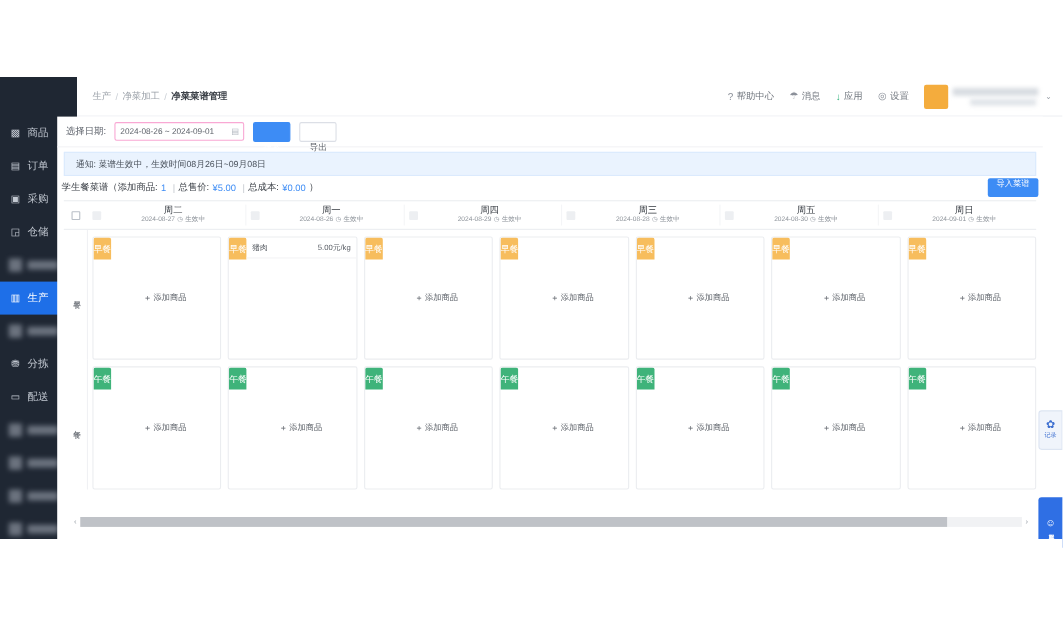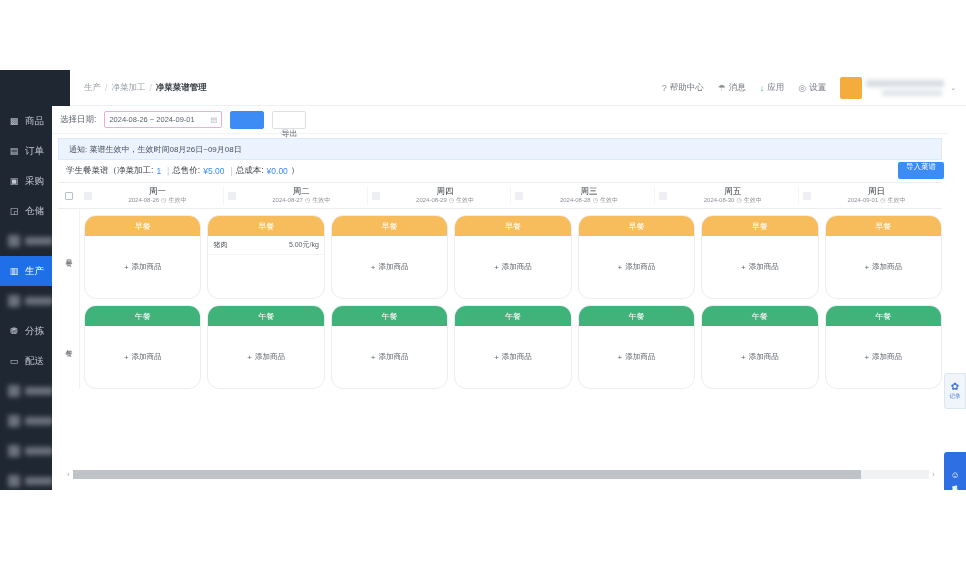--- a/index.html
+++ b/index.html
@@ -153,21 +153,21 @@
     display: flex; align-items: center;
     padding: 0 10px;
     font-size: 8px; color: #4a525c;
     border: 1px solid #dbeafd;
     margin: 4px 6px 0 6px;
   }
   .notice .t { filter: blur(.35px); }
 
   .summary {
     height: 22px; display: flex; align-items: center;
-    padding: 0 14px; font-size: 8.5px; color: #3a3f46;
+    padding: 0 4px; font-size: 8.5px; color: #3a3f46;
     position: relative;
   }
   .summary .t { filter: blur(.3px); }
   .summary .num { color: #3d8cf5; }
   .btn-import {
     position: absolute; right: 4px; top: 2px;
     height: 17px; padding: 0 8px;
     background: #3d8cf5; color: #fff; border-radius: 2px;
     font-size: 7.5px; display: flex; align-items: flex-start;
   }
@@ -218,23 +218,23 @@
     font-size: 7px; color: #6b7077;
     border-right: 1px solid #f0f1f4;
     writing-mode: vertical-rl;
     filter: blur(.4px);
   }
   .cards { display: flex; flex: 1; gap: 6px; padding: 6px 0 0 4px; }
   .card {
     flex: 1;
     background: #ffffff;
     border: 1px solid #ebedf0;
-    border-radius: 12px;
-    display: flex; flex-direction: column;
-    height: 84px;
+    border-radius: 2px;
+    display: flex; 
+    height: 112px;
     overflow: hidden;
   }
   .card-head {
     height: 20px; display: flex; align-items: center; justify-content: center;
     font-size: 8px; color: #ffffff;
     border-radius: 2px 2px 0 0;
   }
   .card-head.breakfast { background: #f7bd5d; }
   .card-head.lunch { background: #3fb37a; }
   .card-head .t { filter: blur(.3px); }
@@ -436,21 +436,21 @@
         </div>
     </div>
 
     <div class="notice">
       <span class="t">通知: 菜谱生效中，生效时间08月26日~09月08日</span>
     </div>
 
     <div class="summary">
       <span class="t">学生餐菜谱</span>
       <span class="t">（</span>
-      <span class="t">净菜加工:</span>
+      <span class="t">添加商品:</span>
       <span class="num" style="margin:0 3px">1</span>
       <span class="t" style="margin:0 3px;color:#c4c8cd">|</span>
       <span class="t">总售价:</span>
       <span class="num" style="margin:0 3px">¥5.00</span>
       <span class="t" style="margin:0 3px;color:#c4c8cd">|</span>
       <span class="t">总成本:</span>
       <span class="num" style="margin:0 3px">¥0.00</span>
       <span class="t">）</span>
       <div class="btn-import">
           <span class="t">导入菜谱</span>
@@ -459,34 +459,34 @@
 
     <div class="grid-wrap">
       <div class="head-row">
         <div class="rowlabel-col">
           <div class="hdr-check"></div>
         </div>
         <div class="day-cols" id="dayheads">
             <div class="day-col">
               <div class="day-chk"></div>
               <div class="day-txt">
-                <div class="day-name">周一</div>
+                <div class="day-name">周二</div>
                 <div class="day-meta">
-                  <span>2024-08-26</span>
+                  <span>2024-08-27</span>
                   <span class="clock">◷</span>
                   <span>生效中</span>
                 </div>
               </div>
             </div>
             <div class="day-col">
               <div class="day-chk"></div>
               <div class="day-txt">
-                <div class="day-name">周二</div>
+                <div class="day-name">周一</div>
                 <div class="day-meta">
-                  <span>2024-08-27</span>
+                  <span>2024-08-26</span>
                   <span class="clock">◷</span>
                   <span>生效中</span>
                 </div>
               </div>
             </div>
             <div class="day-col">
               <div class="day-chk"></div>
               <div class="day-txt">
                 <div class="day-name">周四</div>
                 <div class="day-meta">

